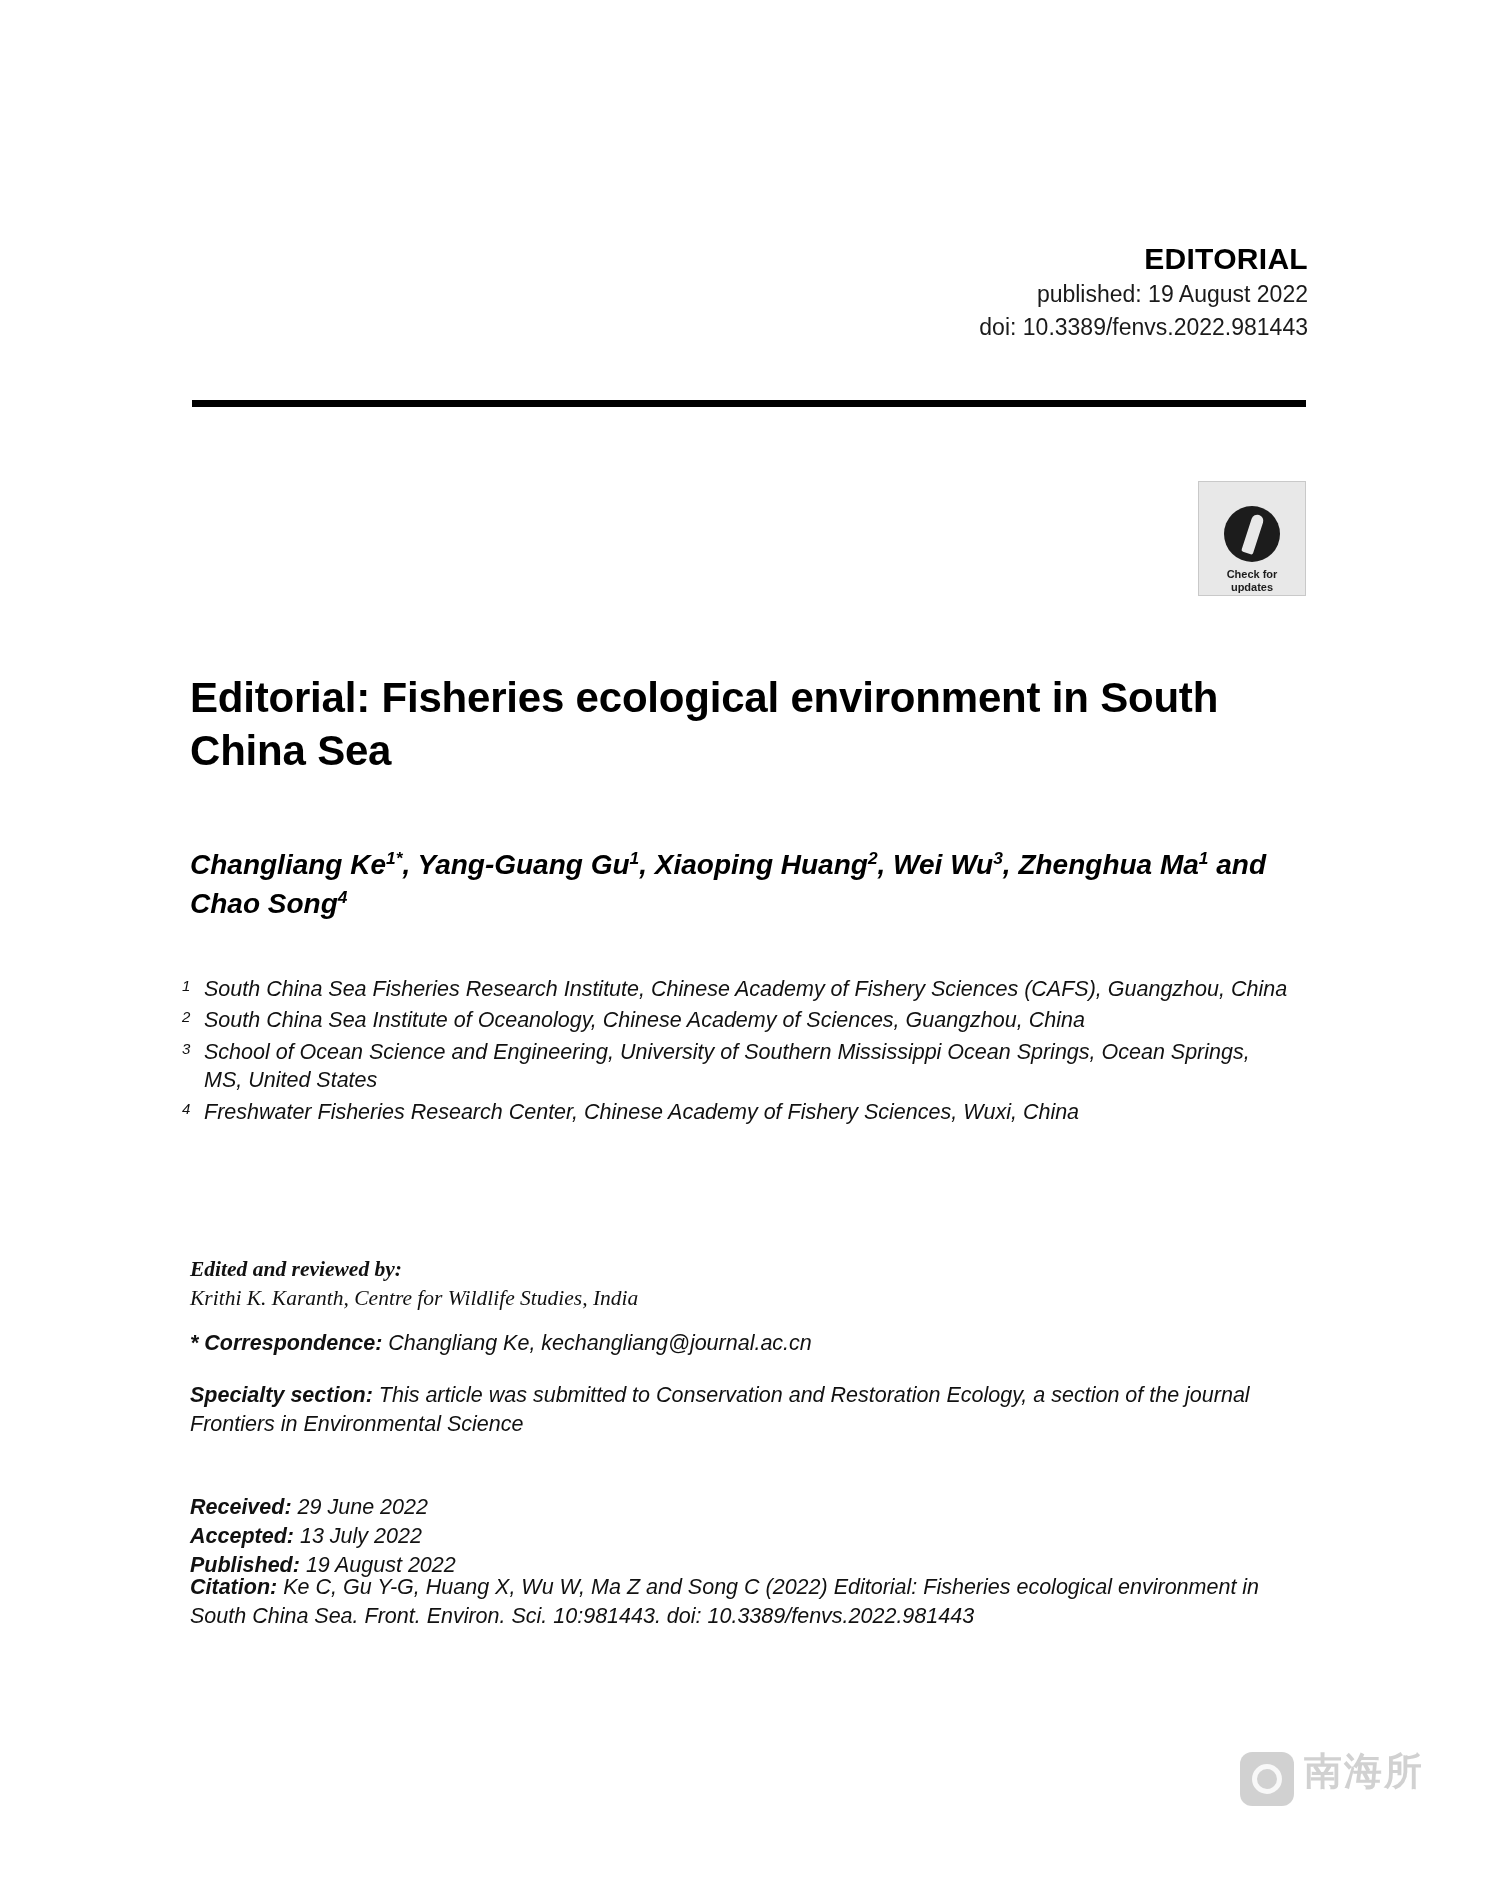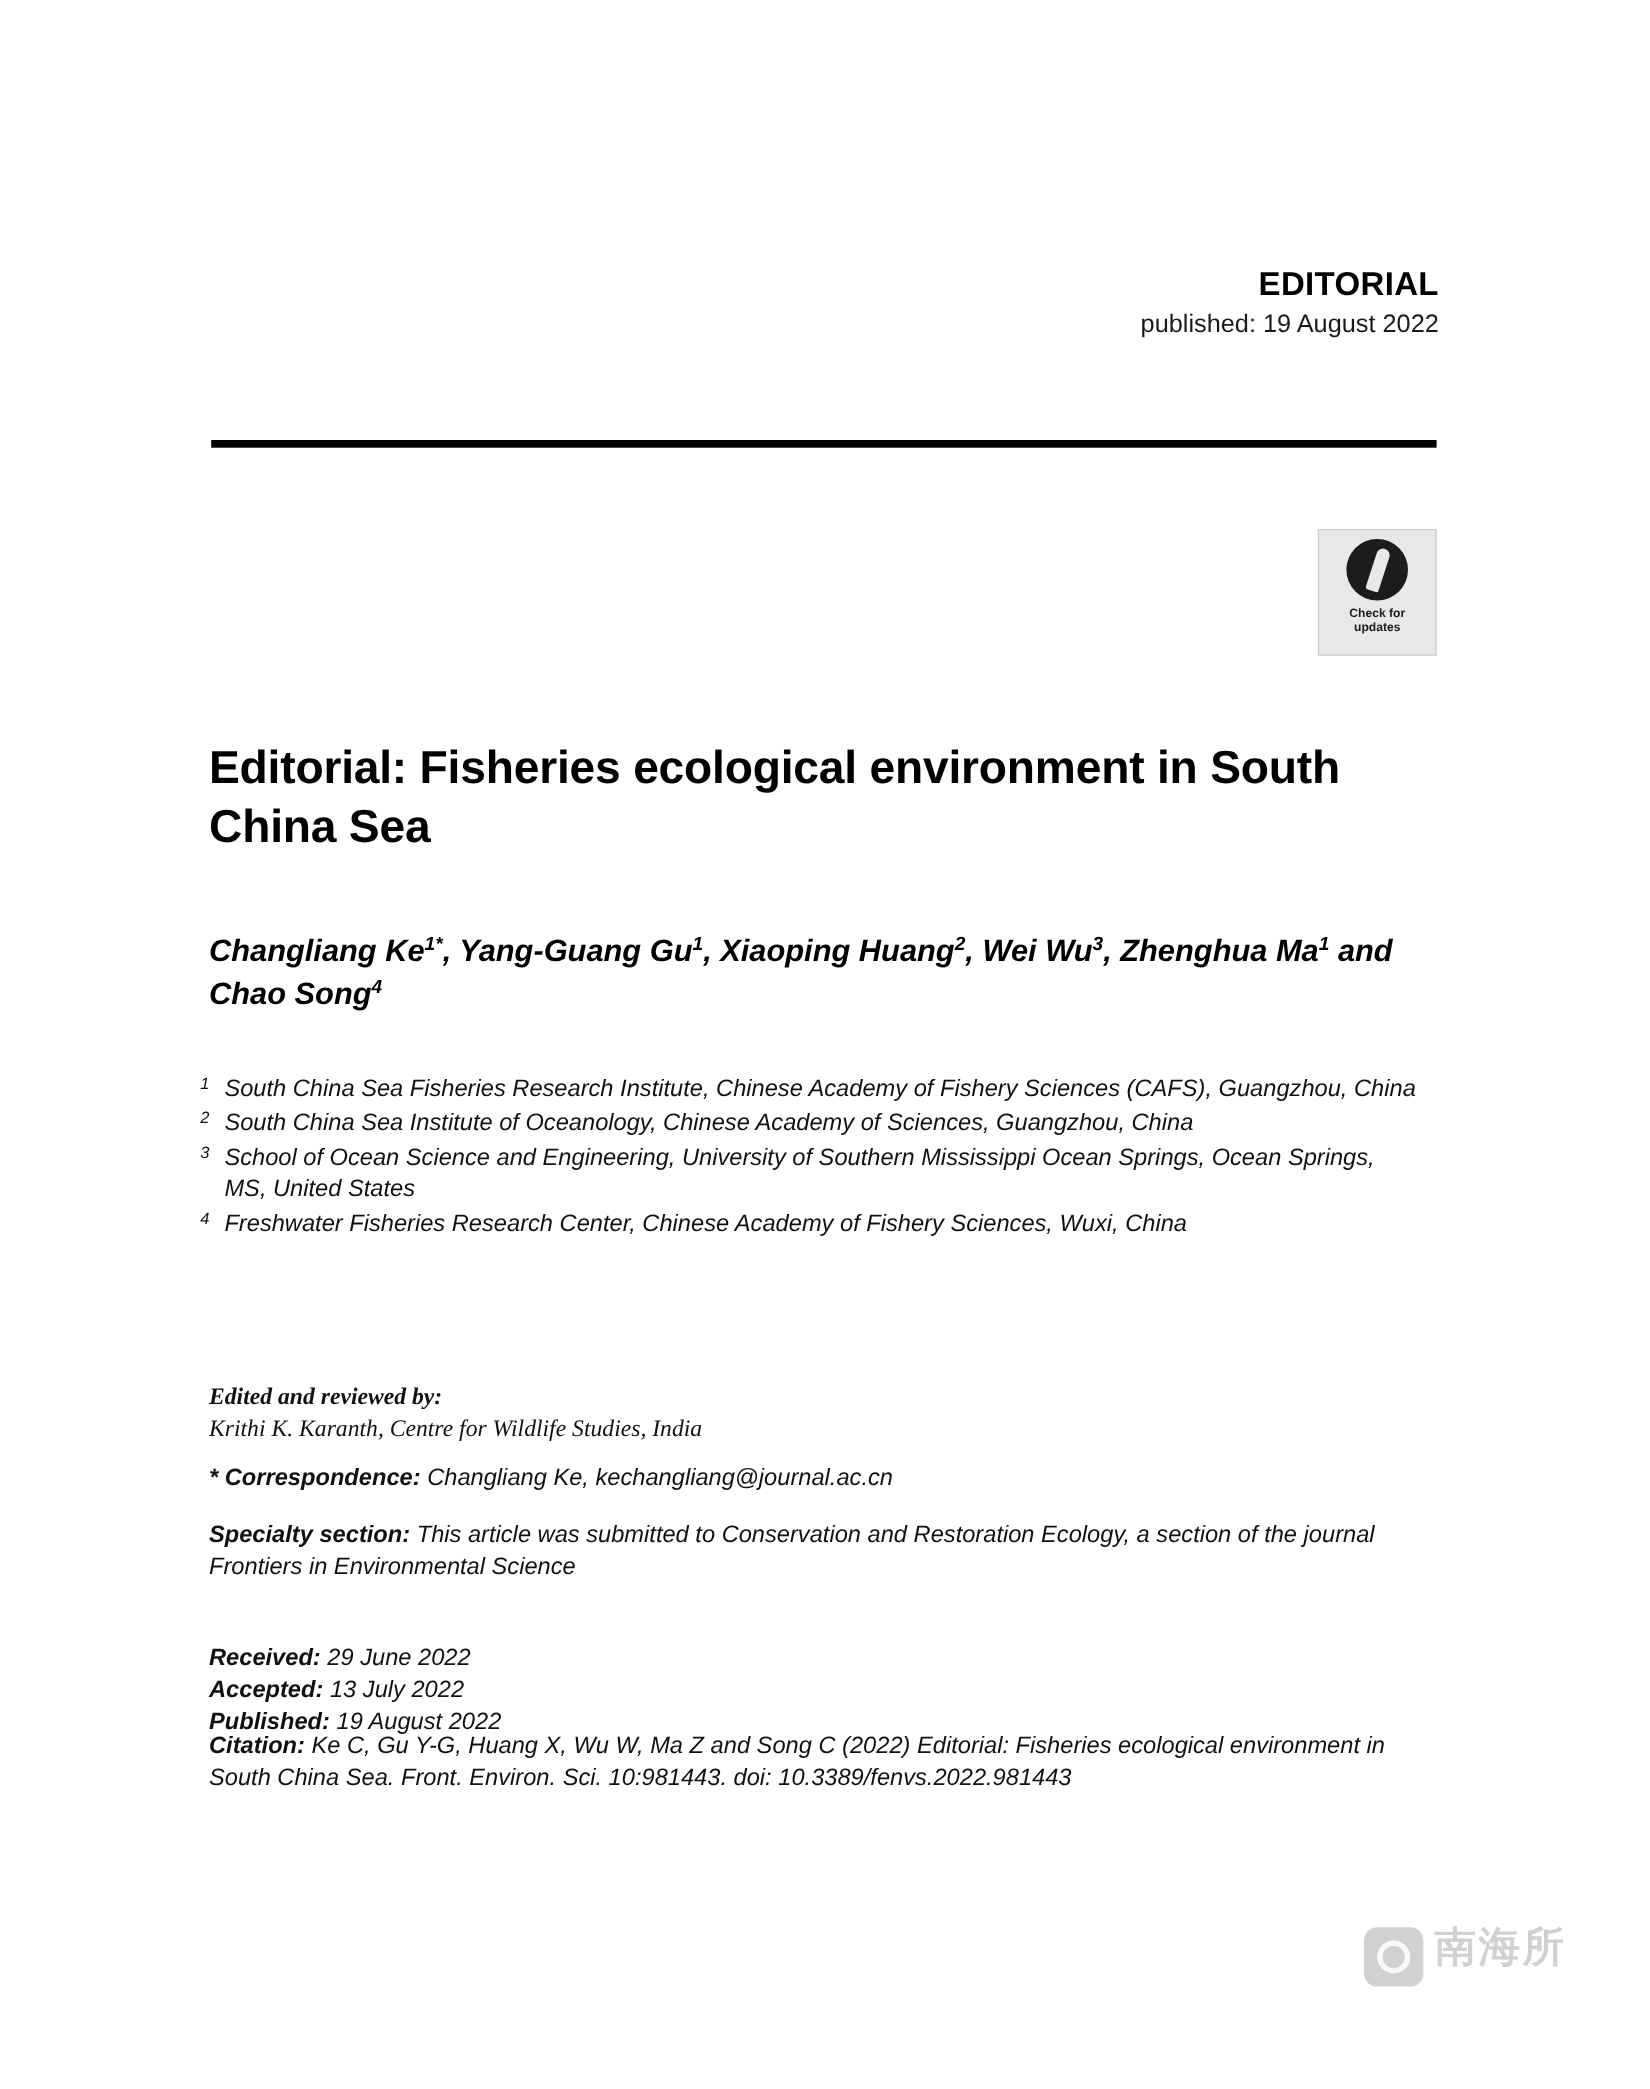--- a/index.html
+++ b/index.html
@@ -59,21 +59,21 @@
     top: 481px;
     width: 108px;
     height: 115px;
     background: #e8e8e8;
     border: 1px solid #c9c9c9;
     box-sizing: border-box;
     display: flex;
     flex-direction: column;
     align-items: center;
     justify-content: flex-start;
-    padding-top: 8px;
+    padding-top: 24px;
   }
   .crossmark .disc {
     width: 56px;
     height: 56px;
     border-radius: 50%;
     background: #1c1c1c;
     position: relative;
     overflow: hidden;
   }
   .crossmark .disc::after {
@@ -211,20 +211,21 @@
   }
 </style>
 </head>
 <body>
 
 <div class="page">
 
   <div class="header">
     <div class="header-kind">EDITORIAL</div>
     <div class="header-line">published: 19 August 2022</div>
+    <div class="header-line">doi: 10.3389/fenvs.2022.981443</div>
   </div>
 
   <div class="rule"></div>
 
   <div class="crossmark">
     <div class="disc"></div>
     <div class="cm-text">
       <span>Check for</span><br>
       <span>updates</span>
     </div>

